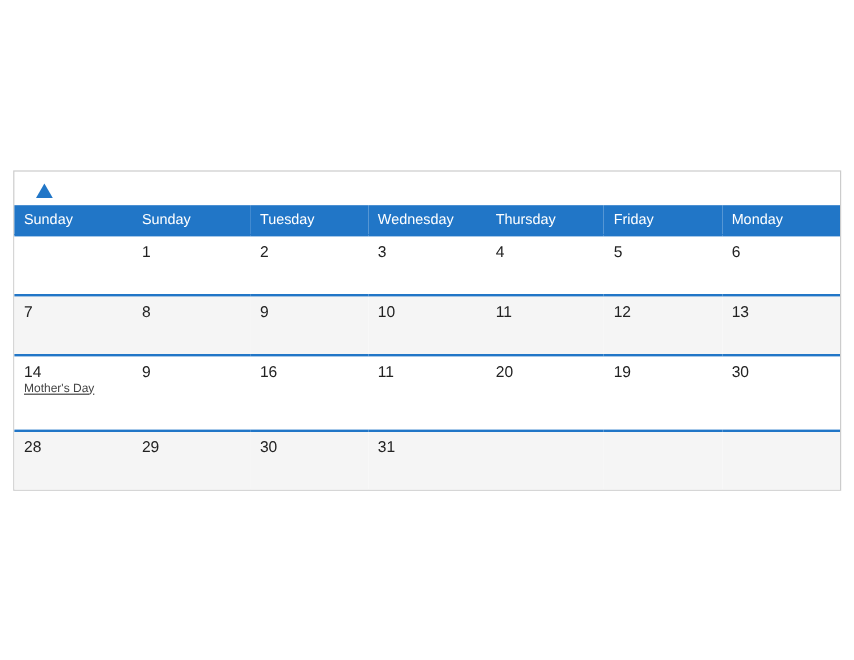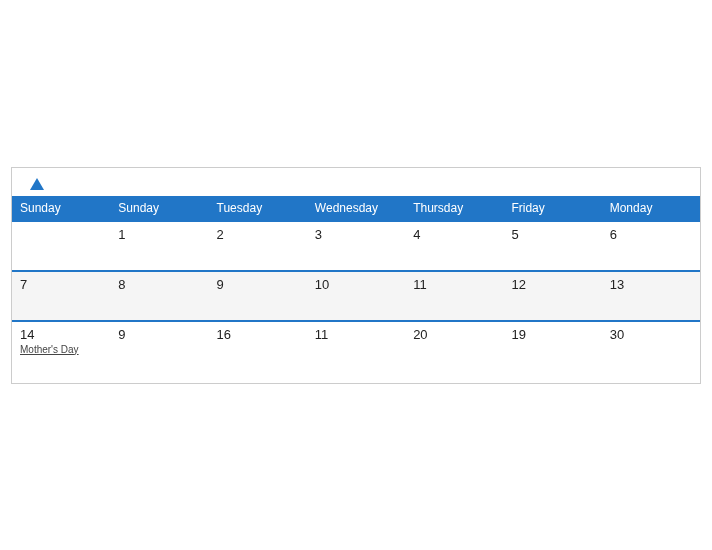--- a/index.html
+++ b/index.html
@@ -197,15 +197,32 @@
           <td>
             <span class="day-number">20</span>
           </td>
           <td>
             <span class="day-number">19</span>
           </td>
           <td>
             <span class="day-number">30</span>
           </td>
         </tr>
+        <tr>
+          <td>
+            <span class="day-number">28</span>
+          </td>
+          <td>
+            <span class="day-number">29</span>
+          </td>
+          <td>
+            <span class="day-number">30</span>
+          </td>
+          <td>
+            <span class="day-number">31</span>
+          </td>
+          <td></td>
+          <td></td>
+          <td></td>
+        </tr>
       </tbody>
   </table>
 </div>
 
 </body></html>

